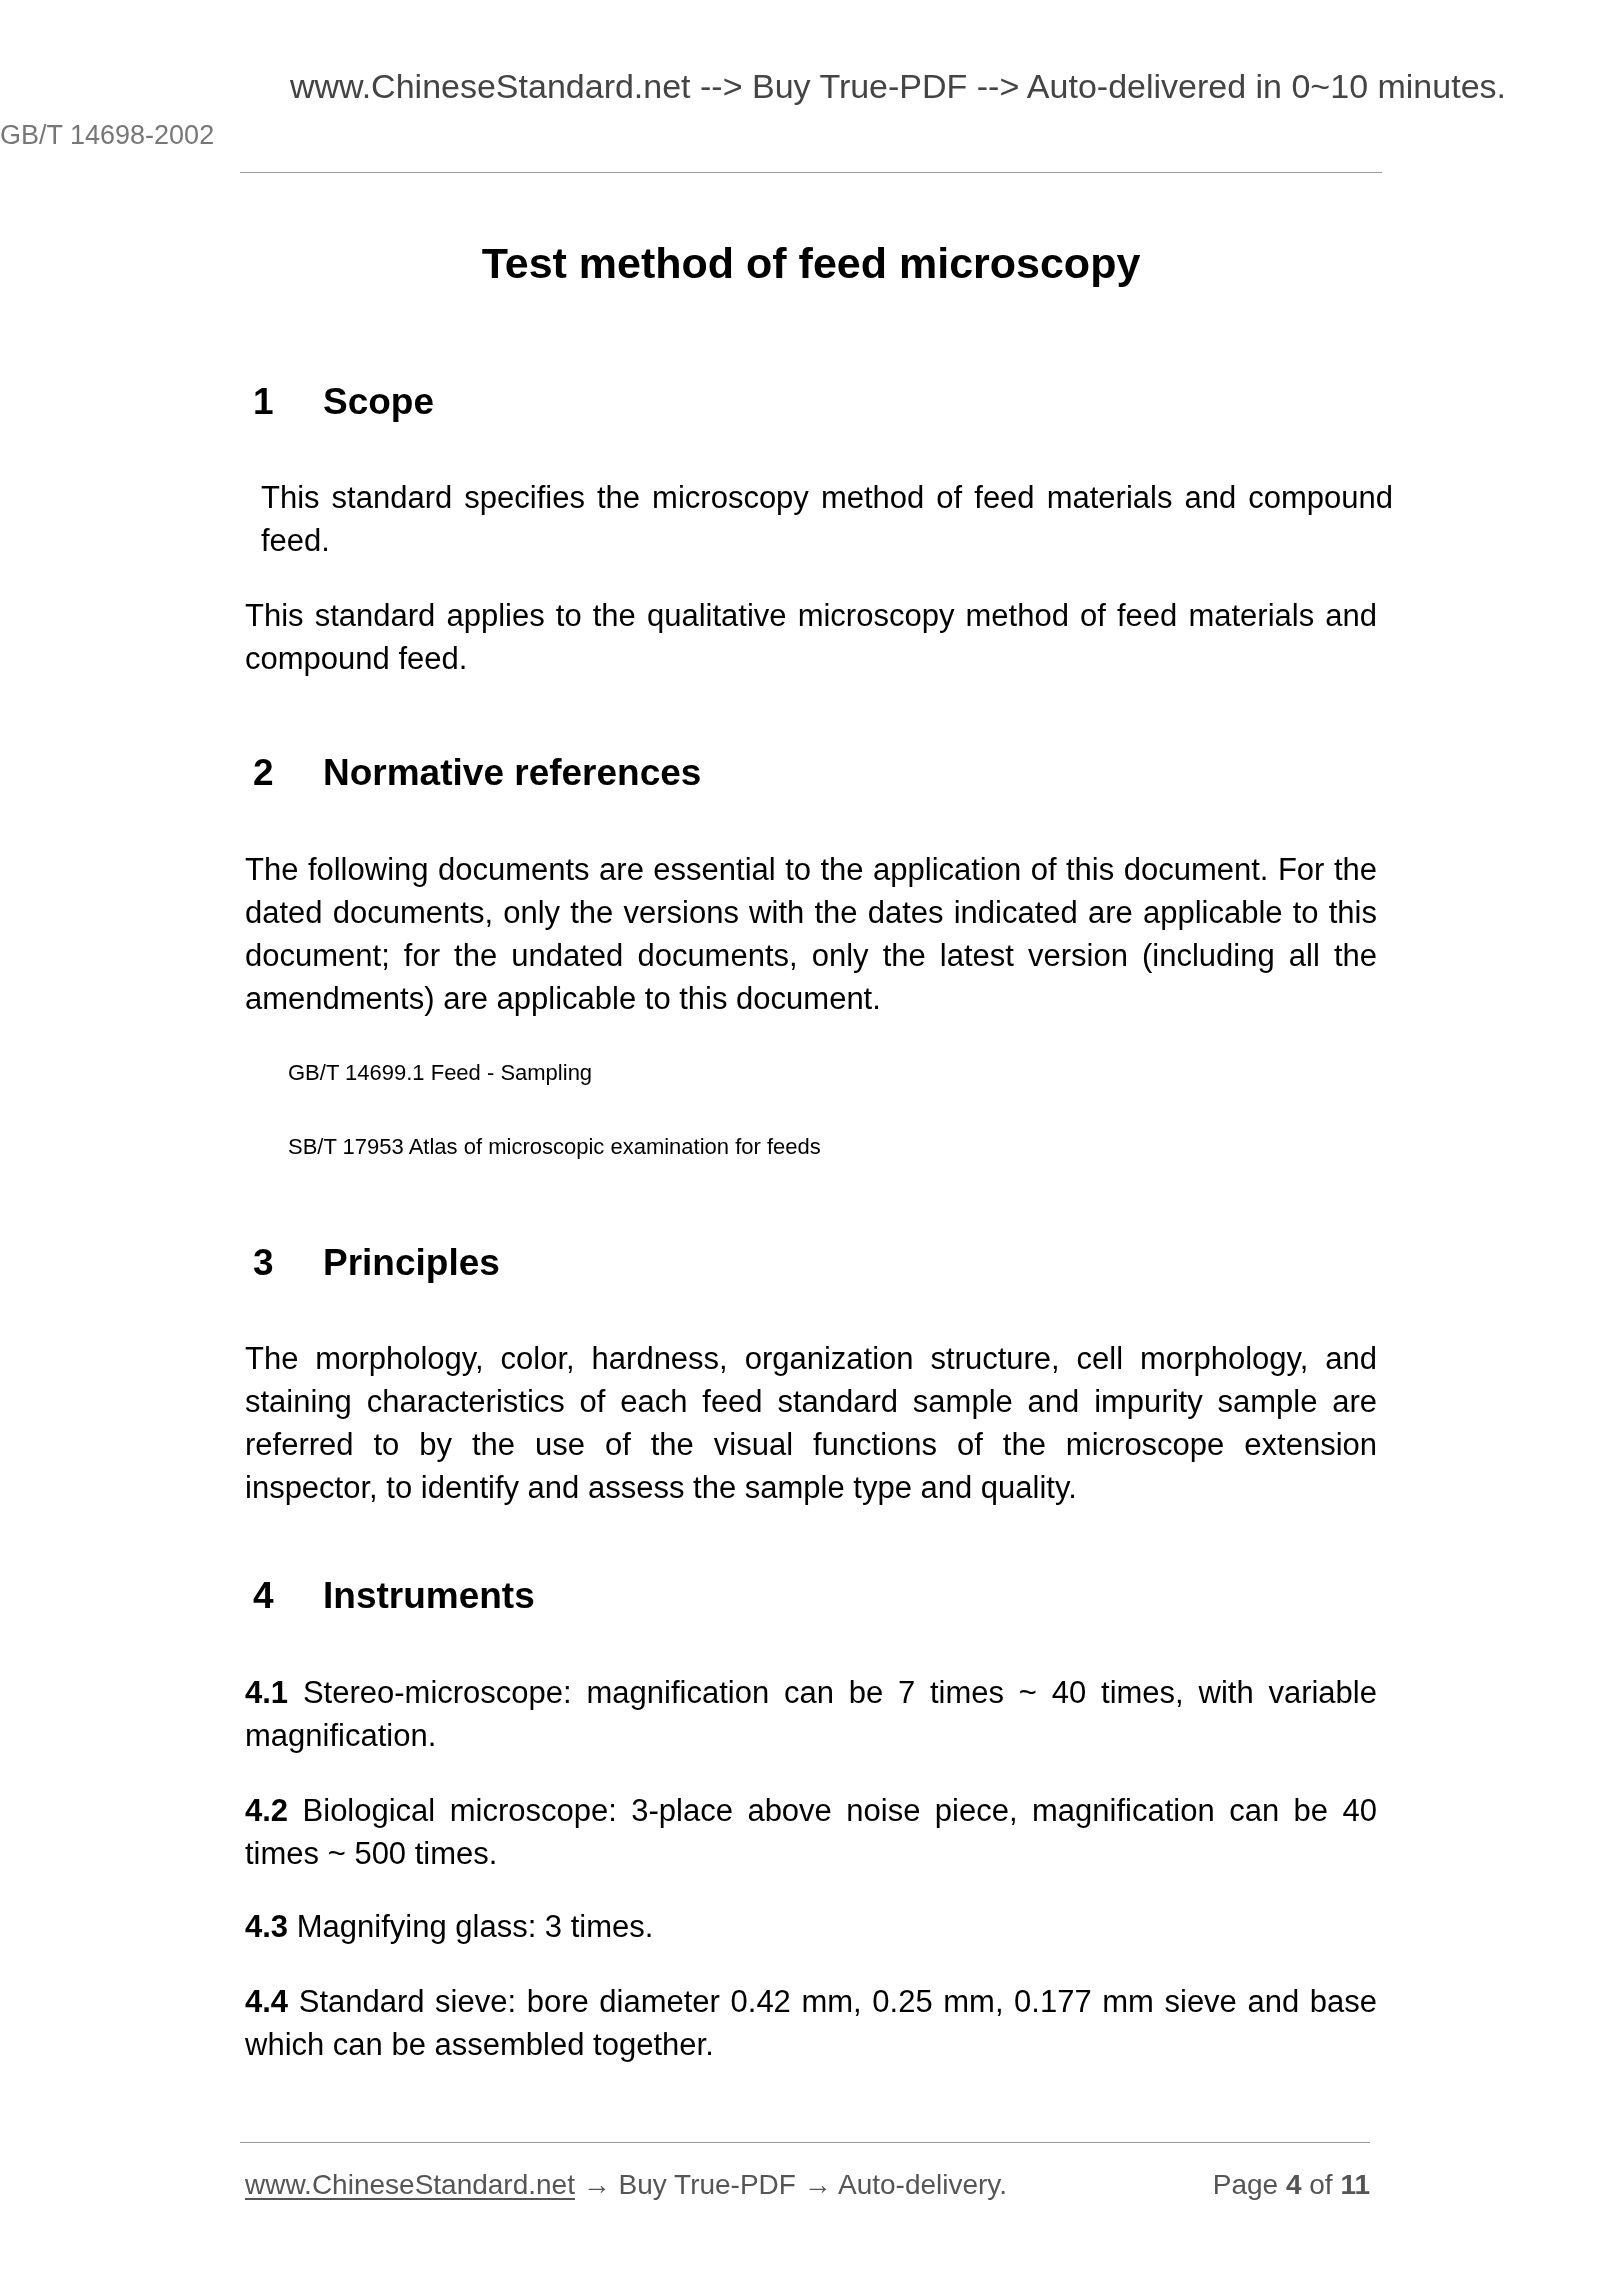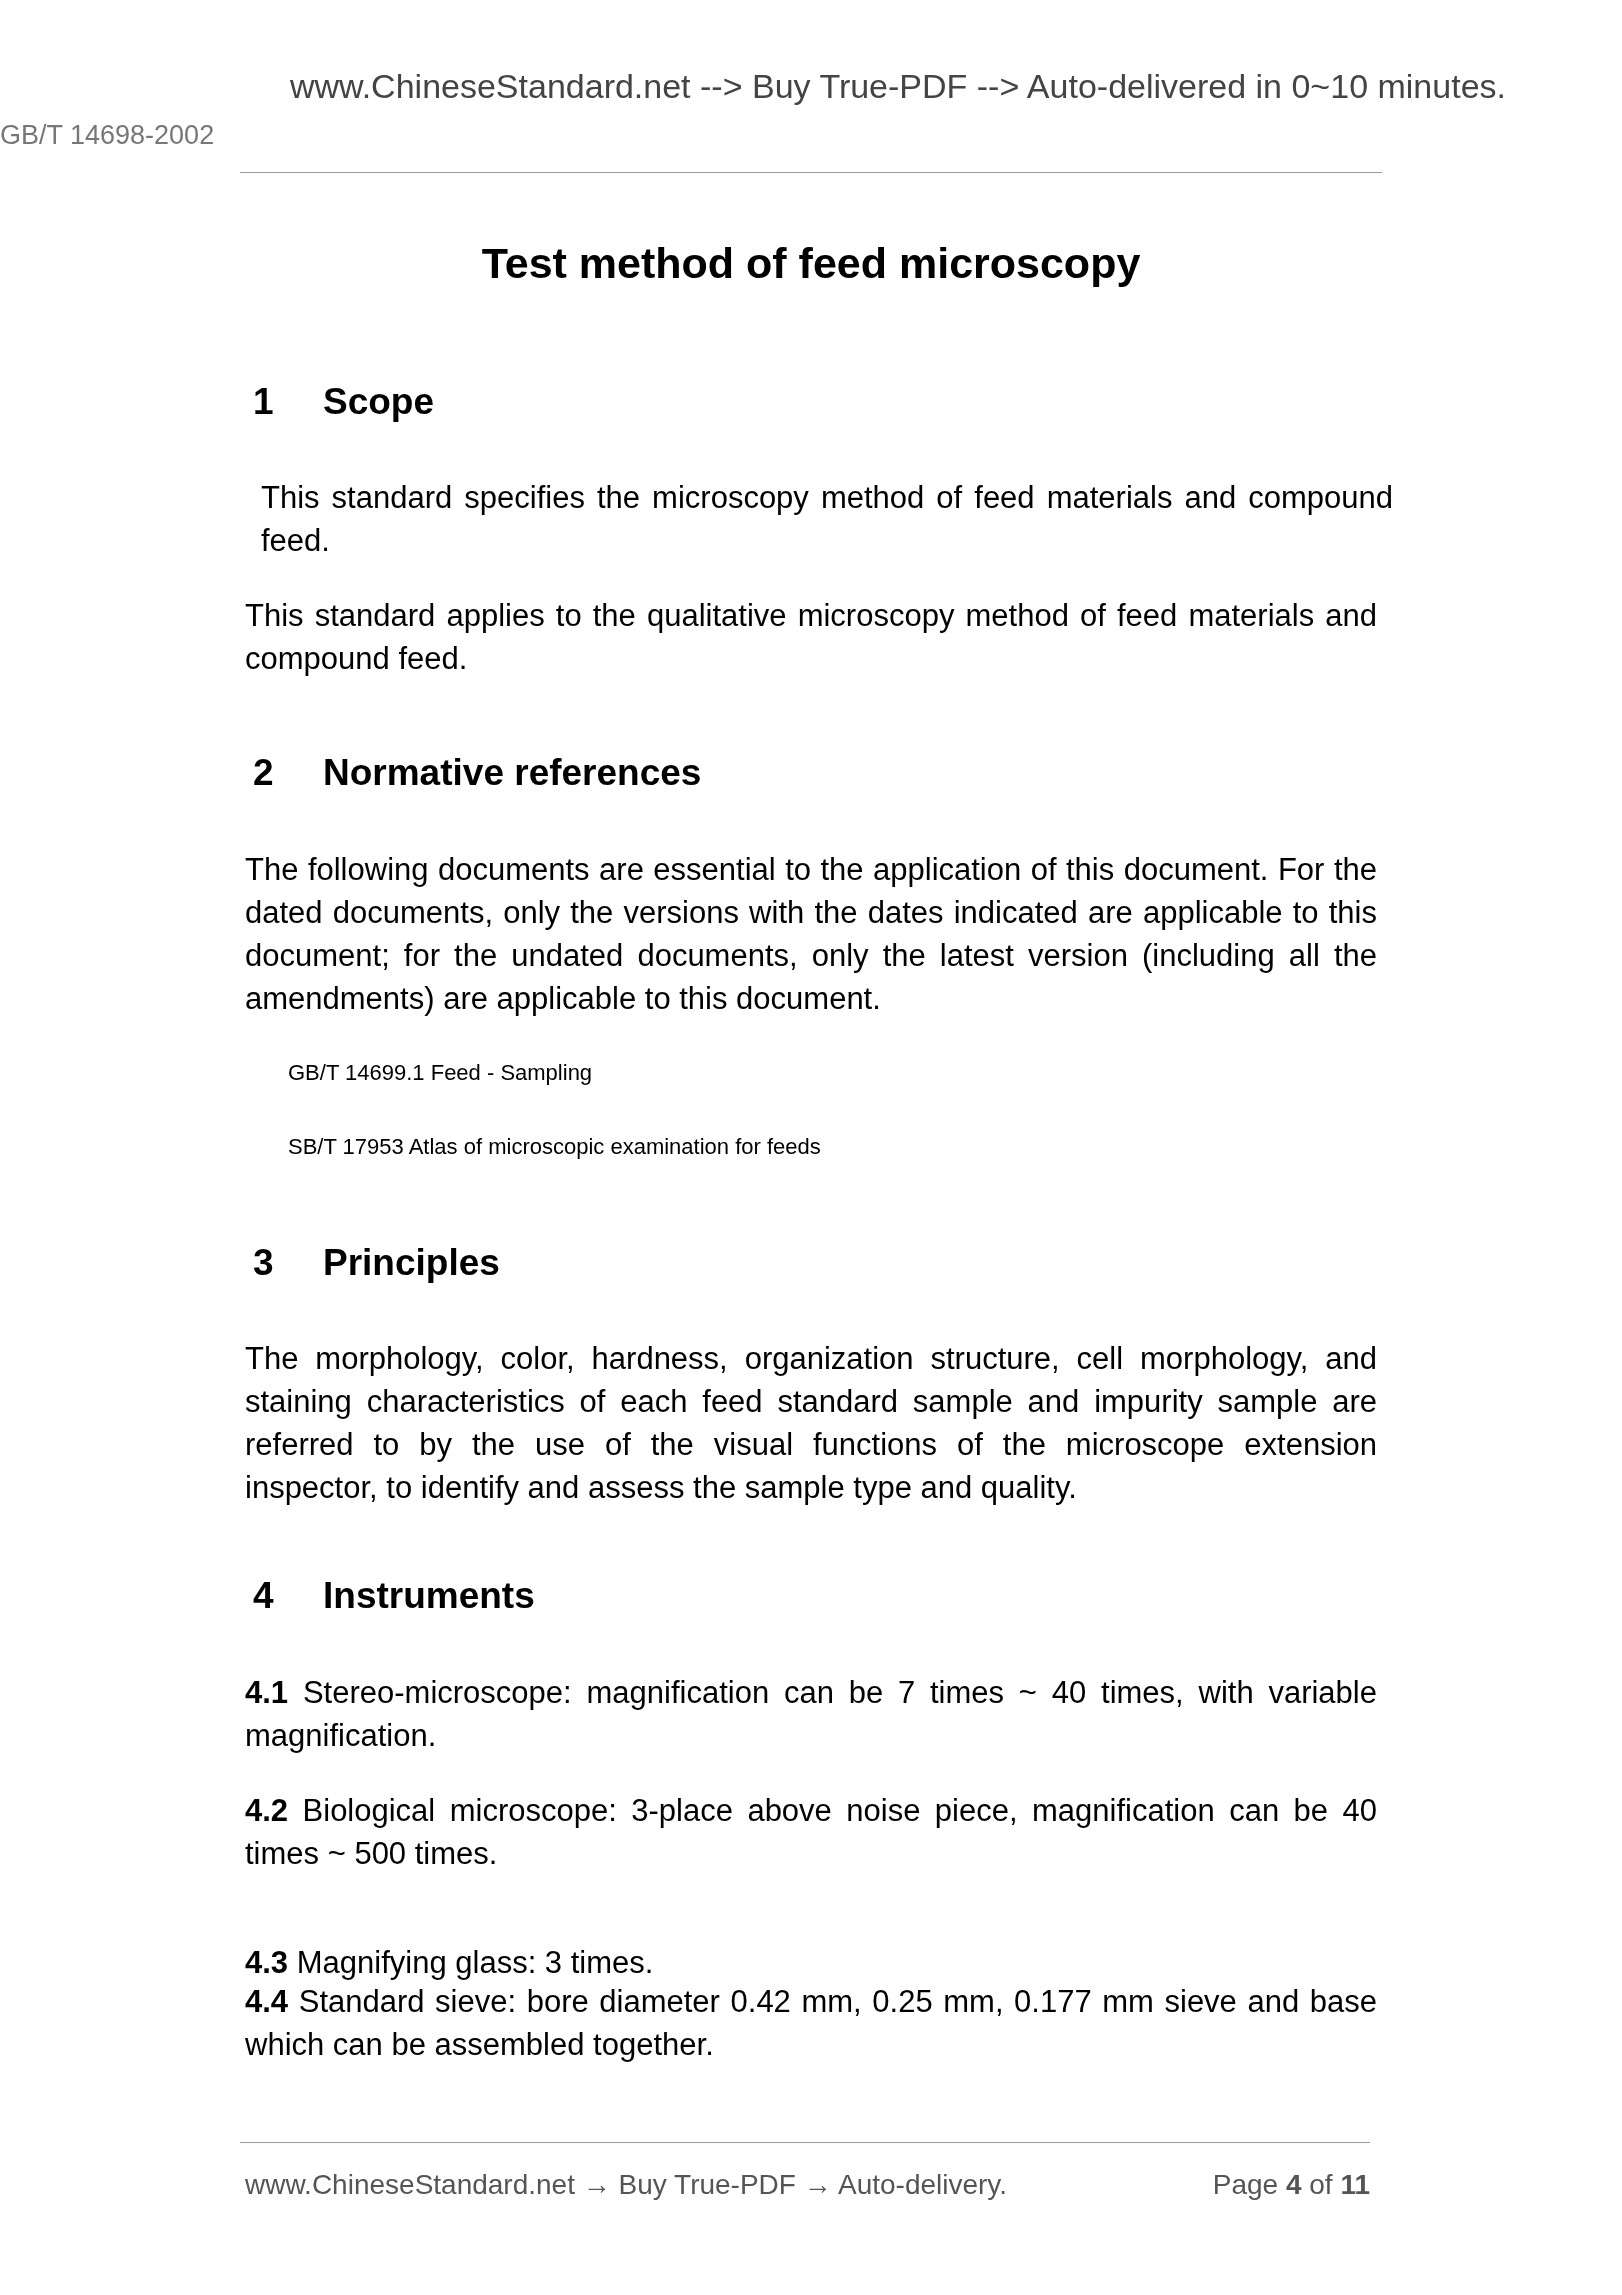--- a/index.html
+++ b/index.html
@@ -112,20 +112,21 @@
     position: absolute;
     top: 2165px;
     left: 245px;
     font-size: 28px;
     line-height: 40px;
     color: #555555;
     white-space: nowrap;
   }
   .footer-left a {
     color: #555555;
+    text-decoration: underline;
     text-decoration-thickness: 1.7px;
     text-underline-offset: 4.2px;
   }
   .footer-right {
     position: absolute;
     top: 2165px;
     right: 253px;
     font-size: 28px;
     line-height: 40px;
     color: #555555;
@@ -171,21 +172,21 @@
   </div>
 
   <div class="para" style="top:1671px;">
     <span class="clause-num">4.1</span>
     <span>Stereo-microscope: magnification can be 7 times ~ 40 times, with variable magnification.</span>
   </div>
   <div class="para" style="top:1789px;">
     <span class="clause-num">4.2</span>
     <span>Biological microscope: 3-place above noise piece, magnification can be 40 times ~ 500 times.</span>
   </div>
-  <div class="para" style="top:1905px;margin-top:36px;">
+  <div class="para" style="top:1905px;">
     <span class="clause-num">4.3</span>
     <span>Magnifying glass: 3 times.</span>
   </div>
   <div class="para" style="top:1980px;">
     <span class="clause-num">4.4</span>
     <span>Standard sieve: bore diameter 0.42 mm, 0.25 mm, 0.177 mm sieve and base which can be assembled together.</span>
   </div>
 </div>
 
 <div class="footer-rule"></div>

